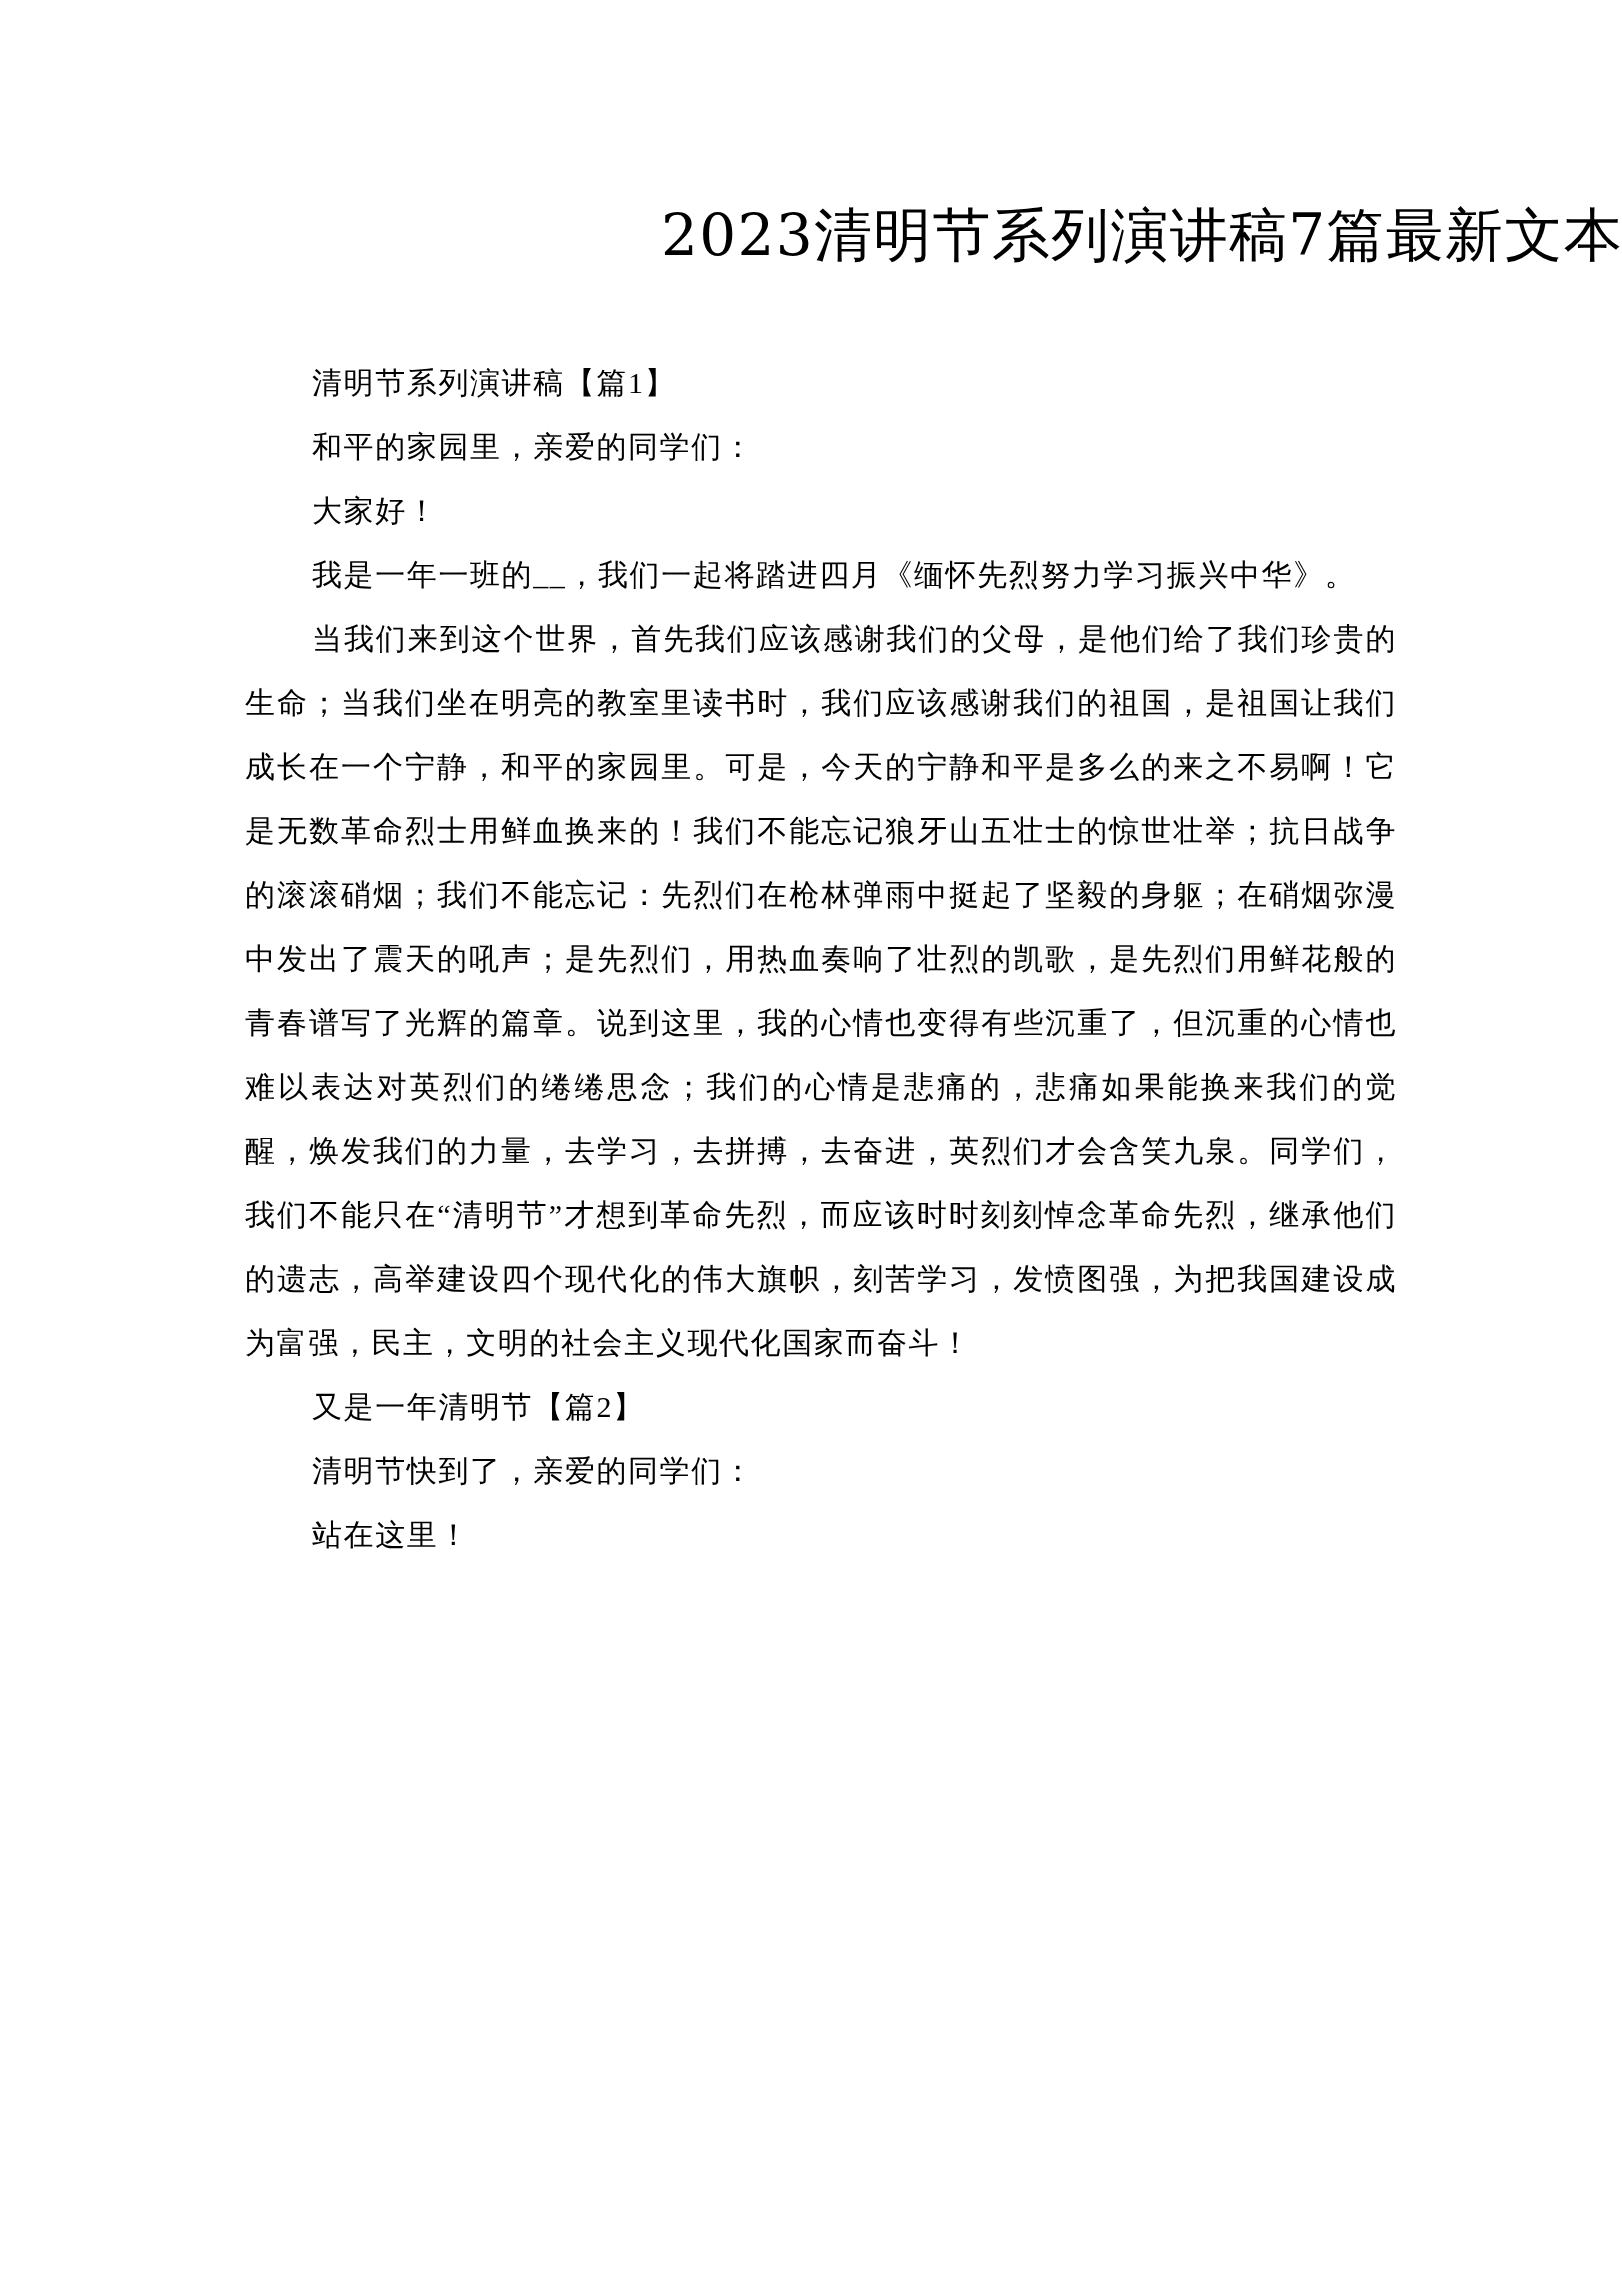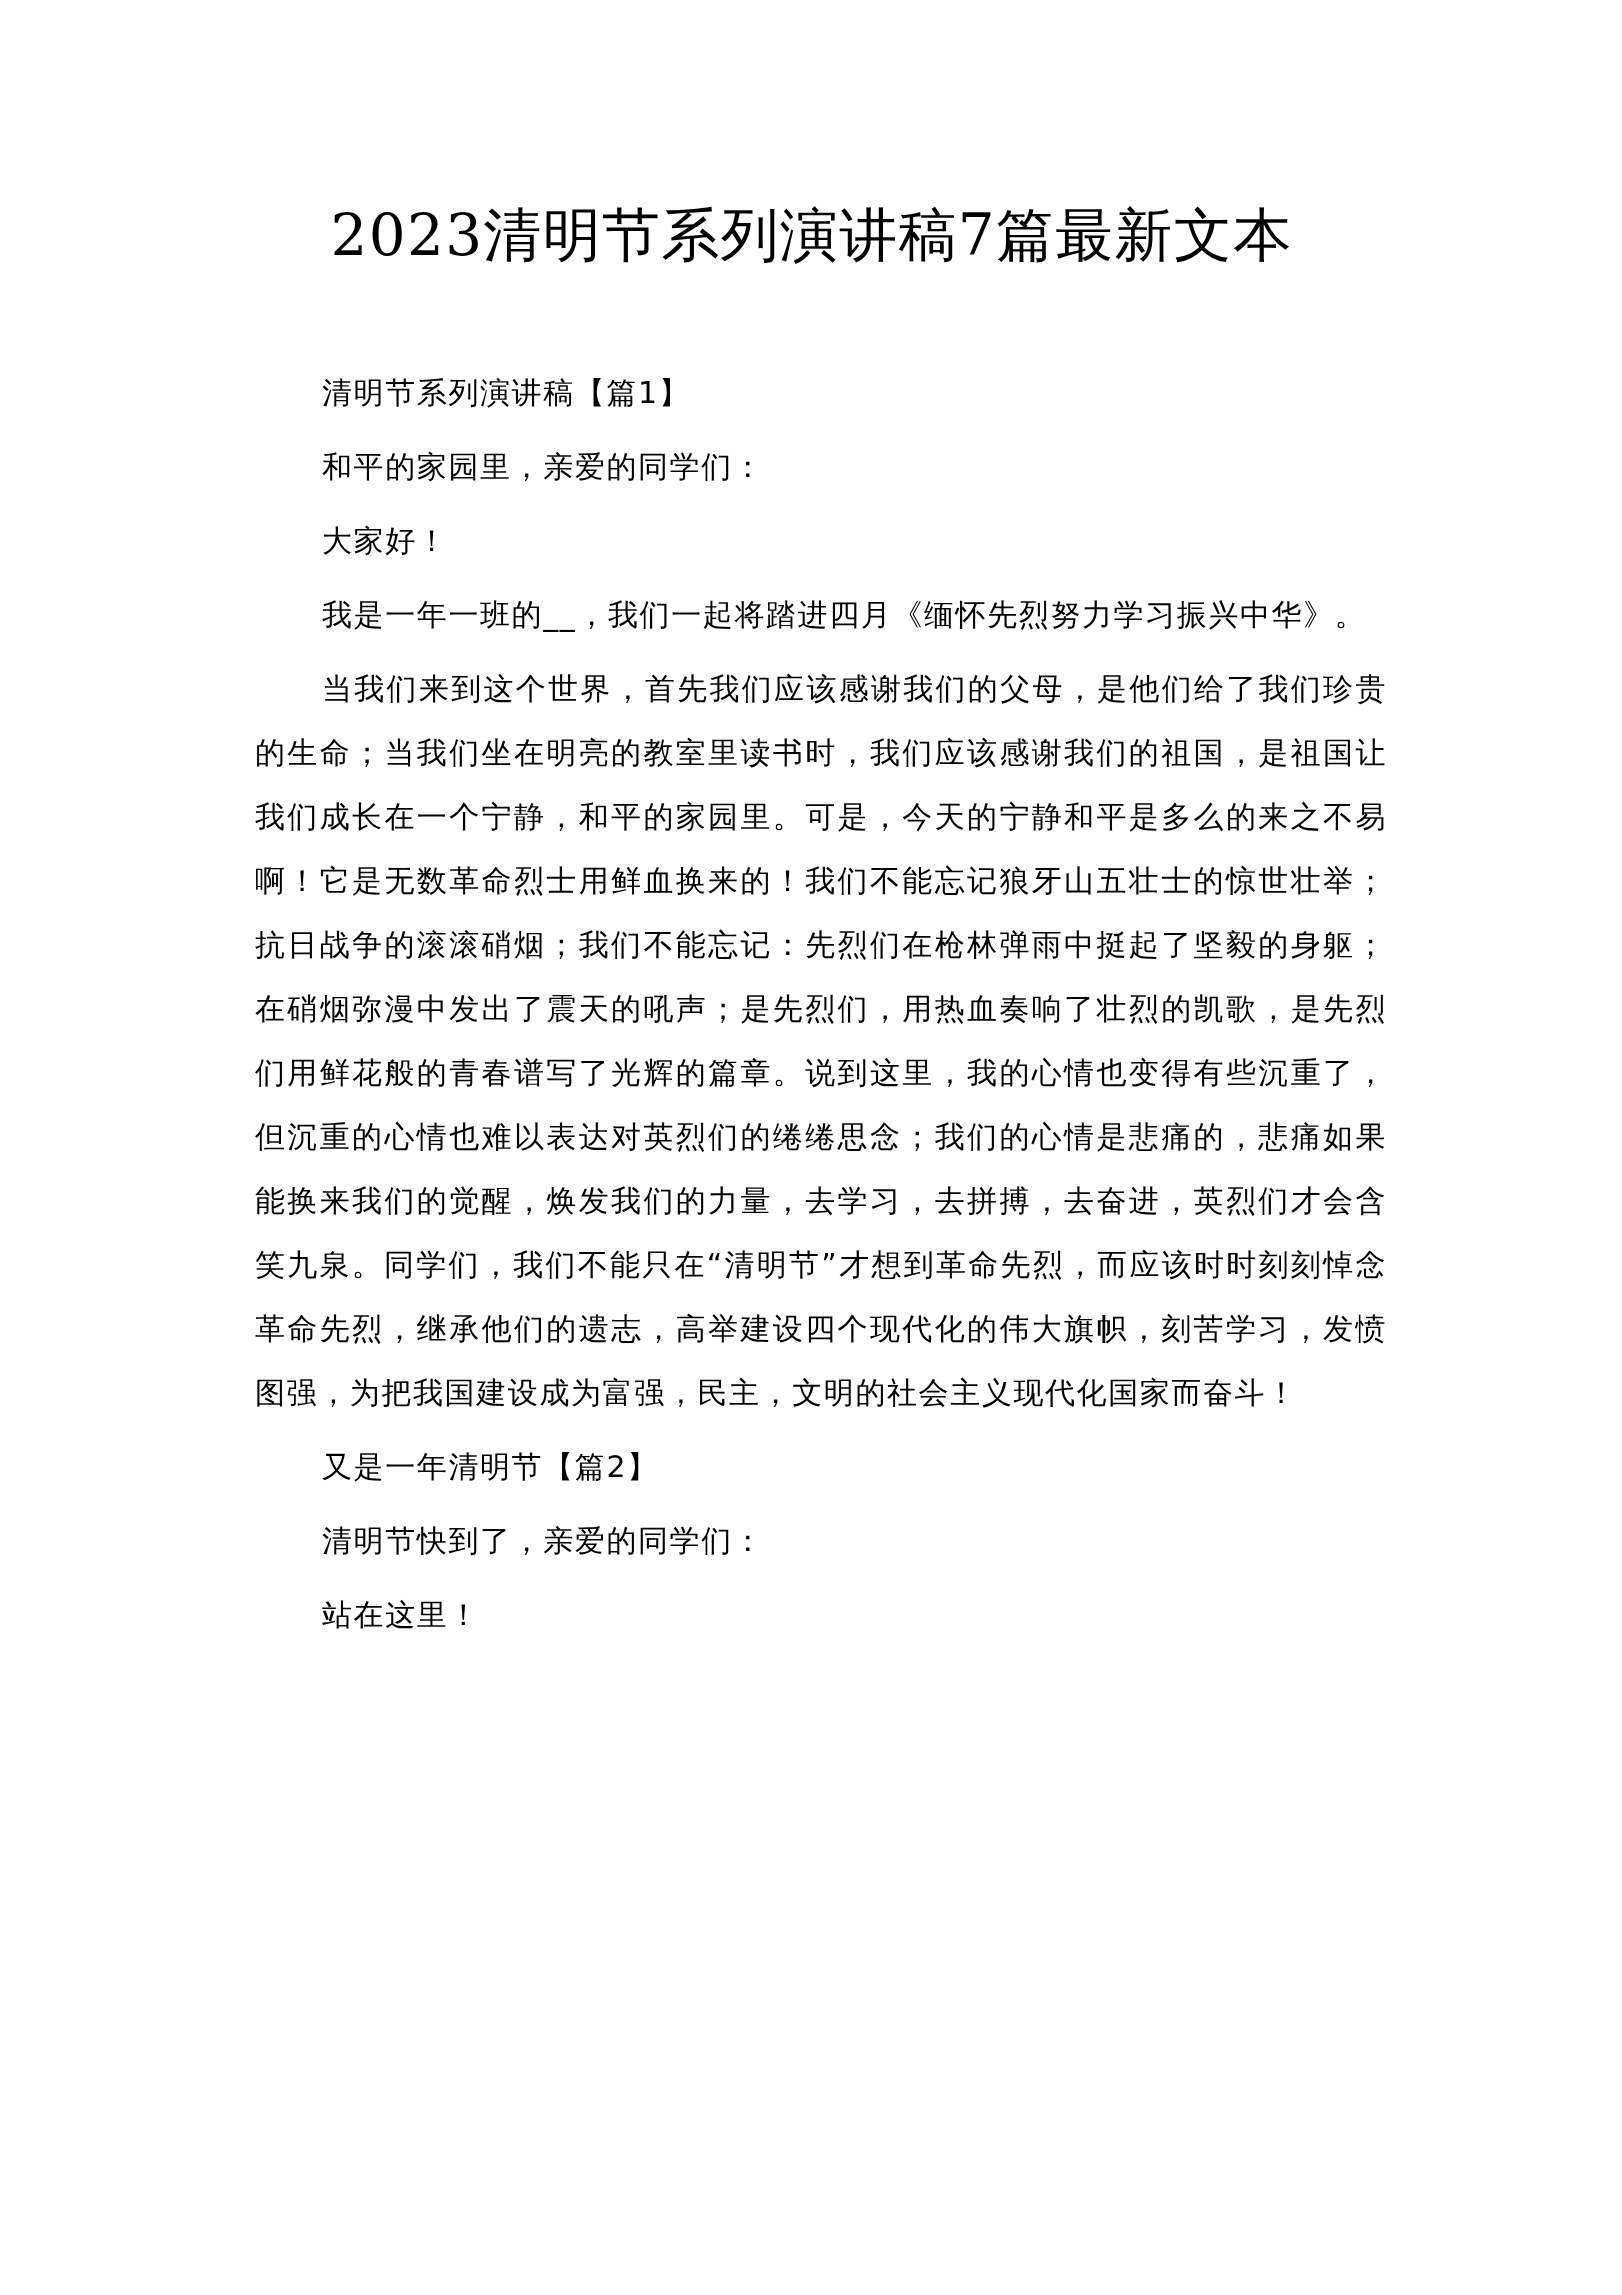--- a/index.html
+++ b/index.html
@@ -21,44 +21,45 @@
       top: 0;
       width: 1623px;
       height: 2295px;
       background: #ffffff;
     }
     .title {
       position: absolute;
       left: 0;
       top: 196px;
       width: 1623px;
-      text-align: center;
+      text-align: right;
       font-size: 58px;
       line-height: 79px;
       letter-spacing: 1.3px;
       font-family: "DejaVu Serif", "Liberation Serif", serif;
       font-weight: normal;
       margin: 0;
     }
     .body {
       position: absolute;
       left: 245px;
       top: 351px;
       width: 1152px;
       font-size: 30px;
       line-height: 64px;
       letter-spacing: 1.6px;
       font-family: "DejaVu Sans", "Liberation Sans", sans-serif;
       text-align: justify;
       text-justify: inter-character;
     }
     .body p {
-      margin: 10px;
+      margin: 0;
       padding: 0;
       text-indent: 67px;
+      font-family: Liberation Serif, serif;
     }
     .body p.heading {
       text-indent: 67px;
     }
   </style>
 </head>
 <body>
 
 <div class="page">
   <h1 class="title">2023清明节系列演讲稿7篇最新文本</h1>

